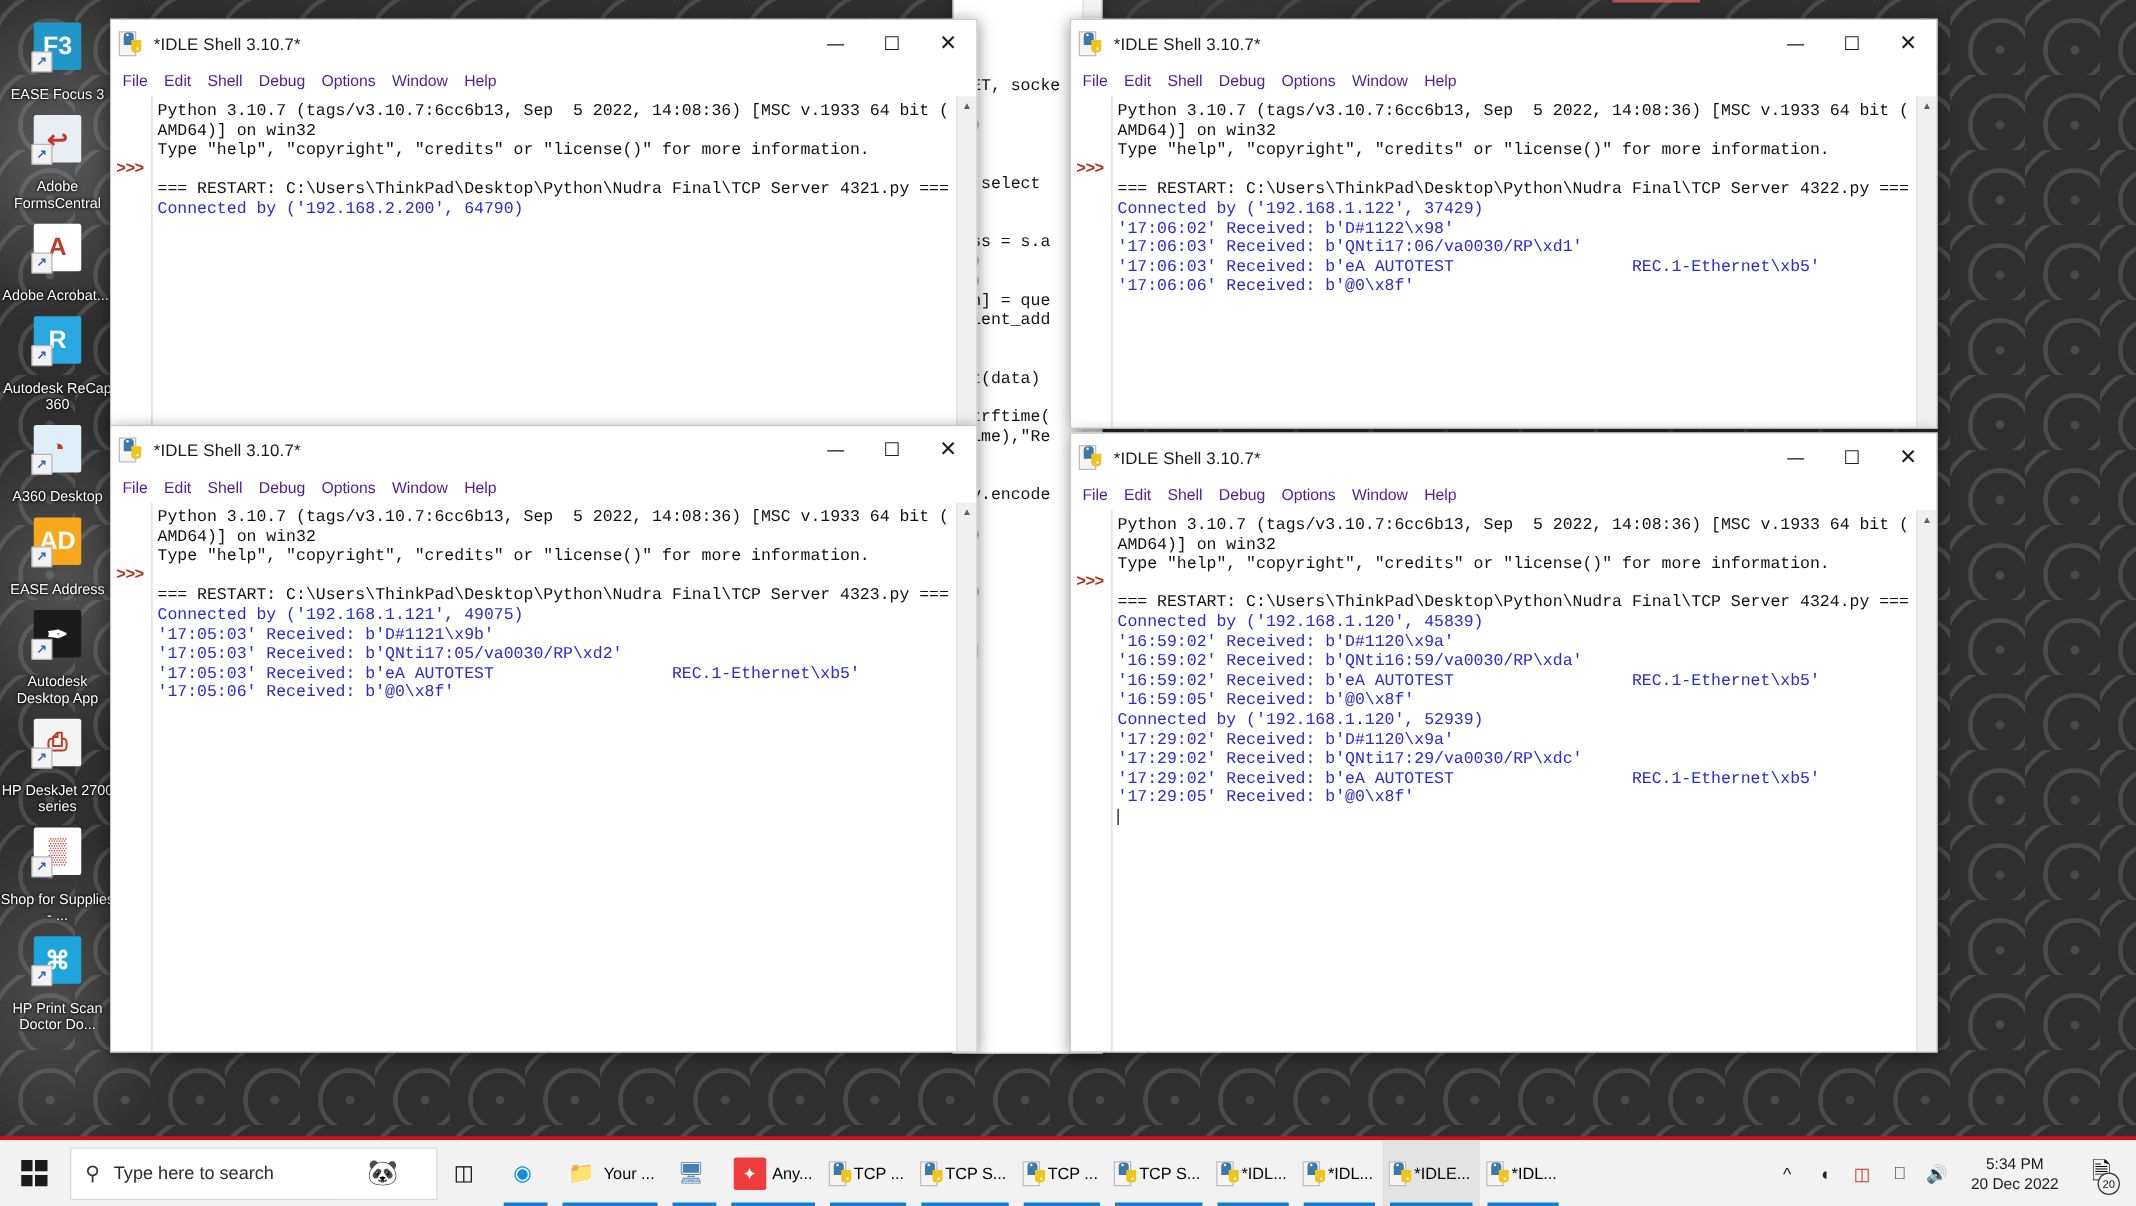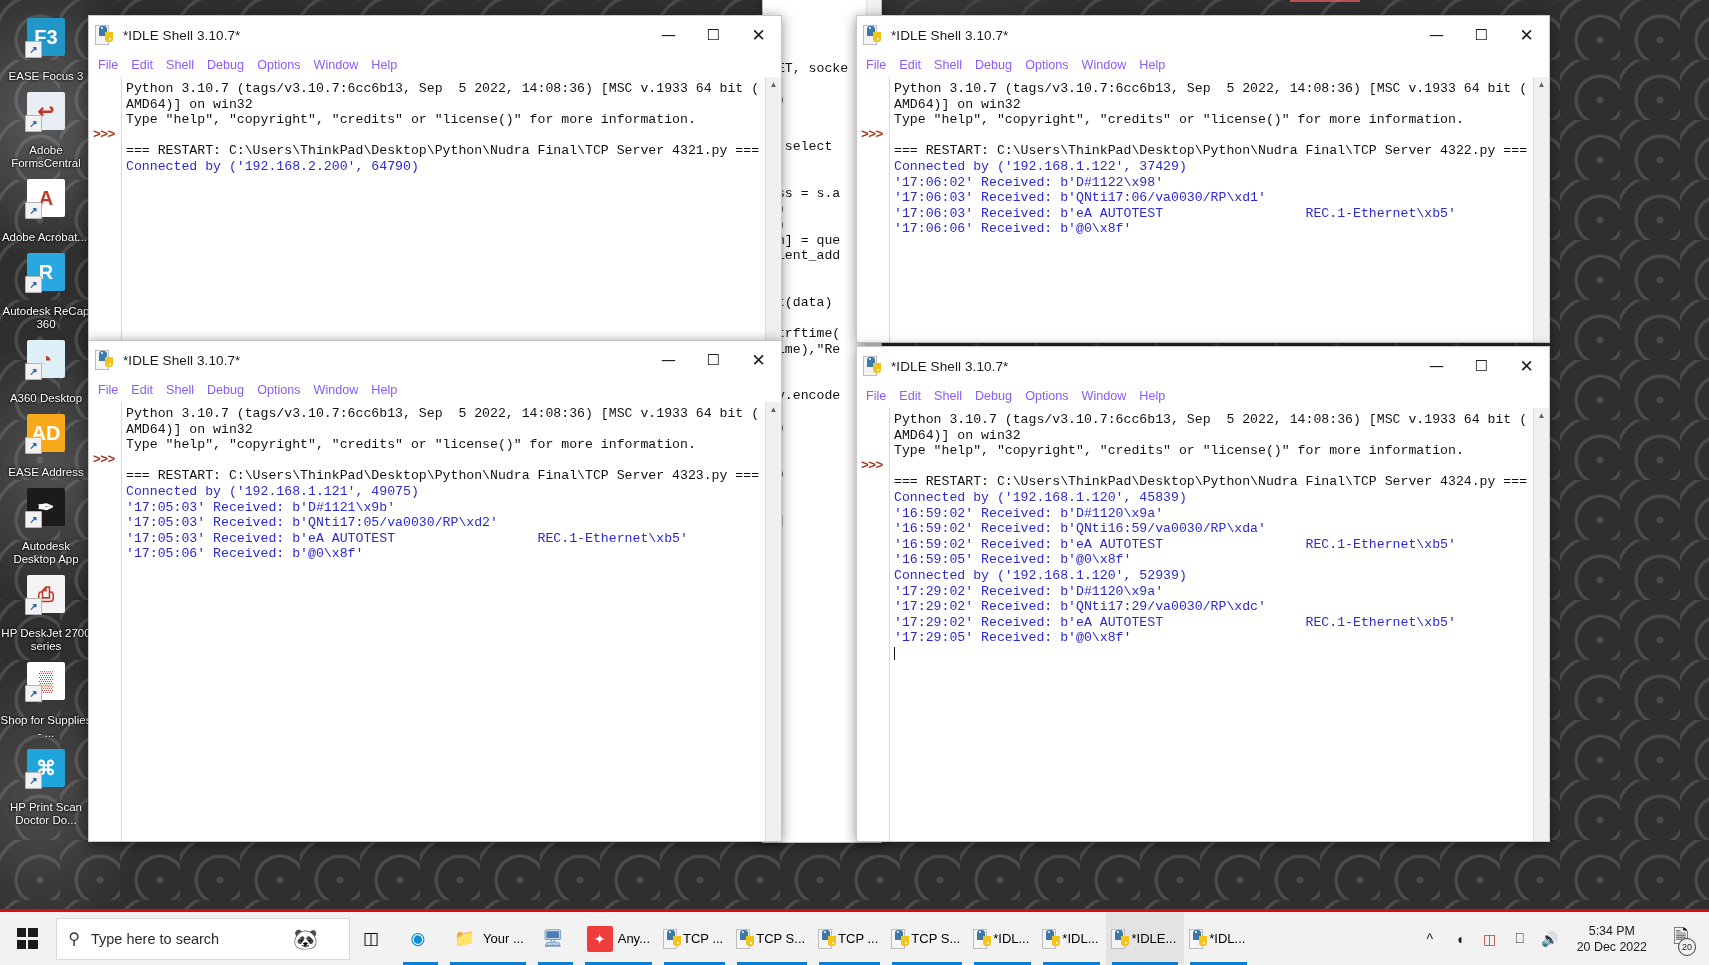--- a/index.html
+++ b/index.html
@@ -76,21 +76,21 @@
     font-size:13.5px;color:#1a1a1a;letter-spacing:.1px;flex:1 1 auto;
   }
   .win-ctrl{display:flex;align-items:stretch;height:38px;flex:0 0 auto;}
   .win-ctrl div{
     width:45px;display:flex;align-items:center;justify-content:center;
     font-size:15px;color:#202020;font-family:"DejaVu Sans",sans-serif;
   }
   .win-ctrl .cw-close{font-size:17px;}
   .win-menu{
     height:22px;display:flex;align-items:center;padding-left:9px;
-    font-size:12.6px;color:#8b5cf6;gap:13px;flex:0 0 auto;background:#fff;
+    font-size:12.6px;color:#4c1d95;gap:13px;flex:0 0 auto;background:#fff;
   }
   .win-menu span{cursor:default;}
   .win-body{
     flex:1 1 auto;position:relative;display:flex;overflow:hidden;
     border-top:1px solid #ffffff;background:#fff;
   }
   .gutter{
     width:32px;flex:0 0 auto;background:#fff;position:relative;
   }
   .prompt{

